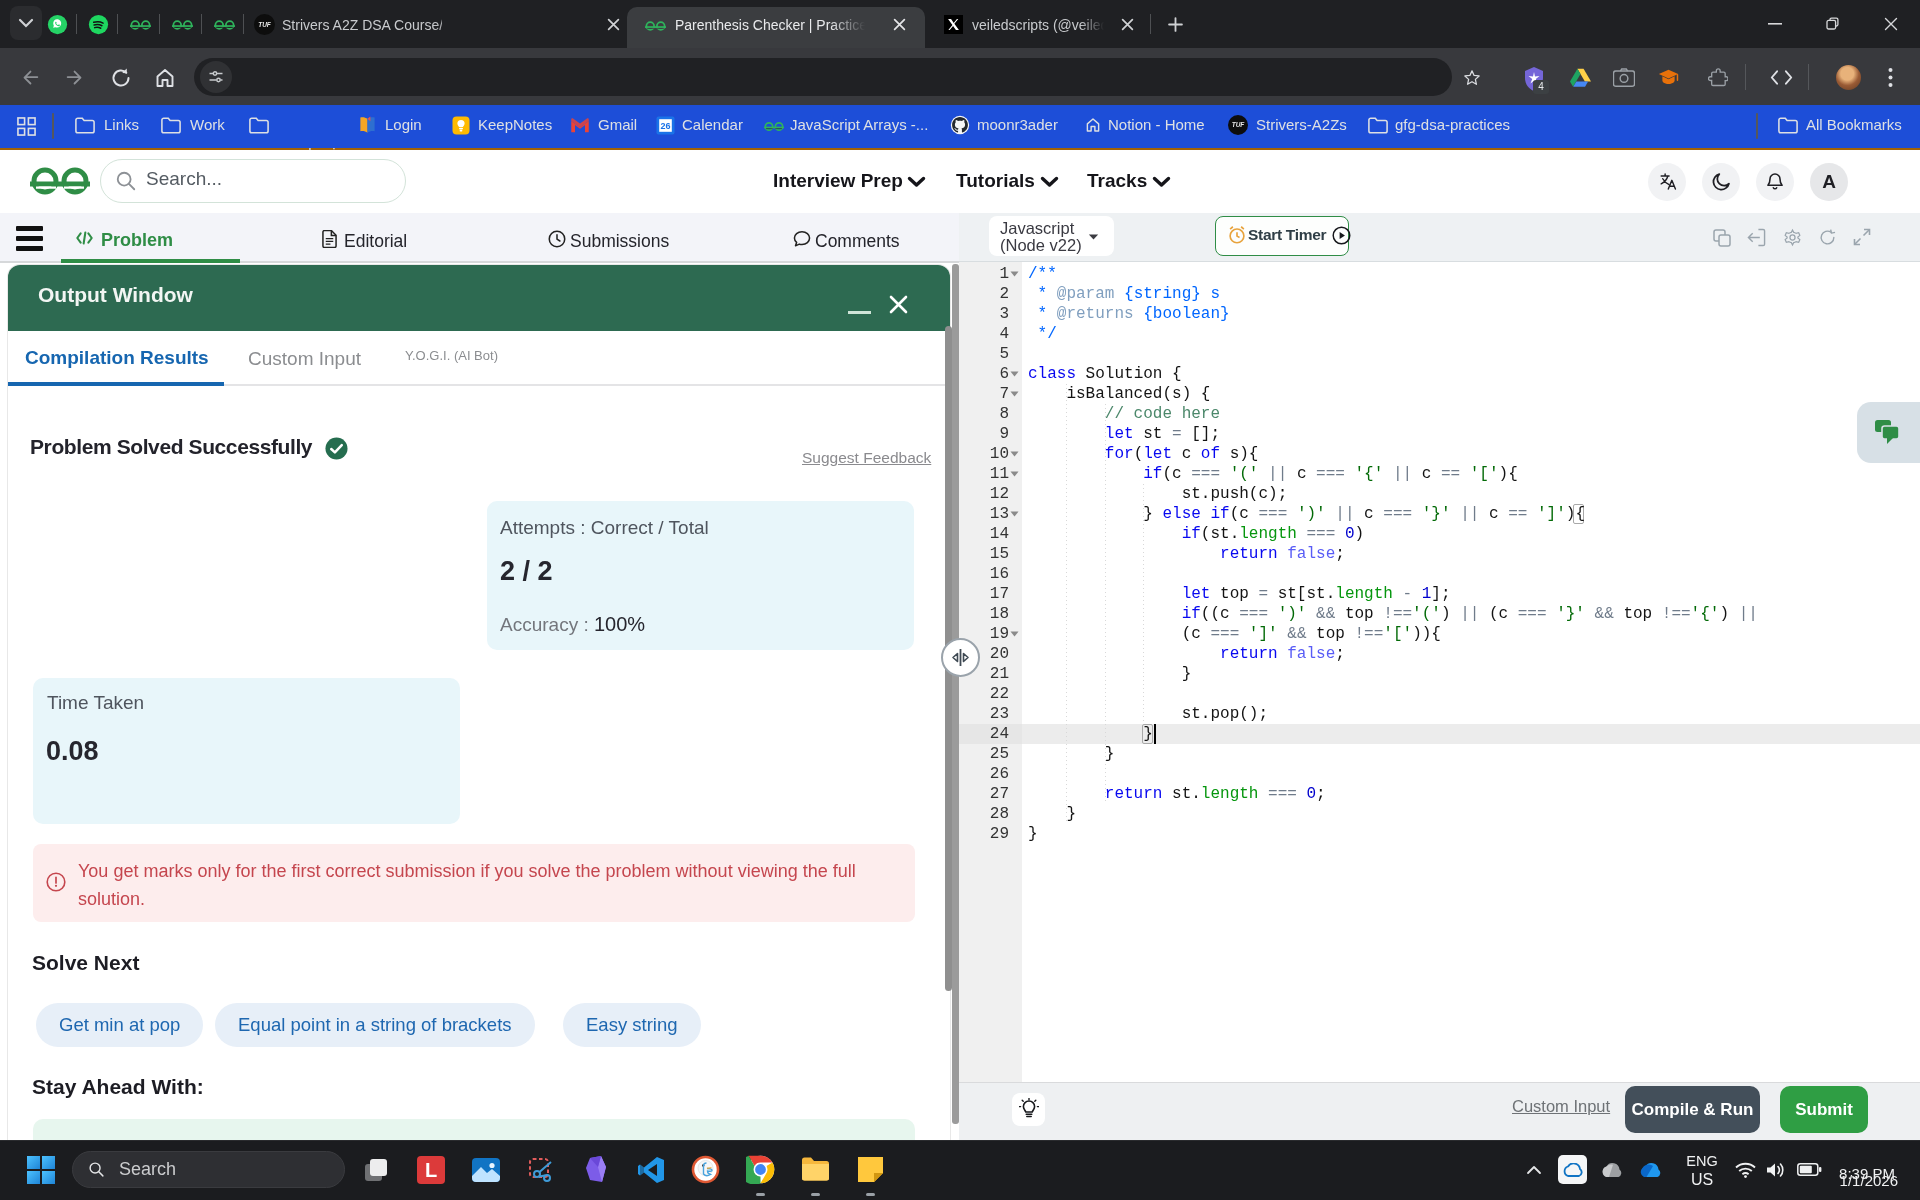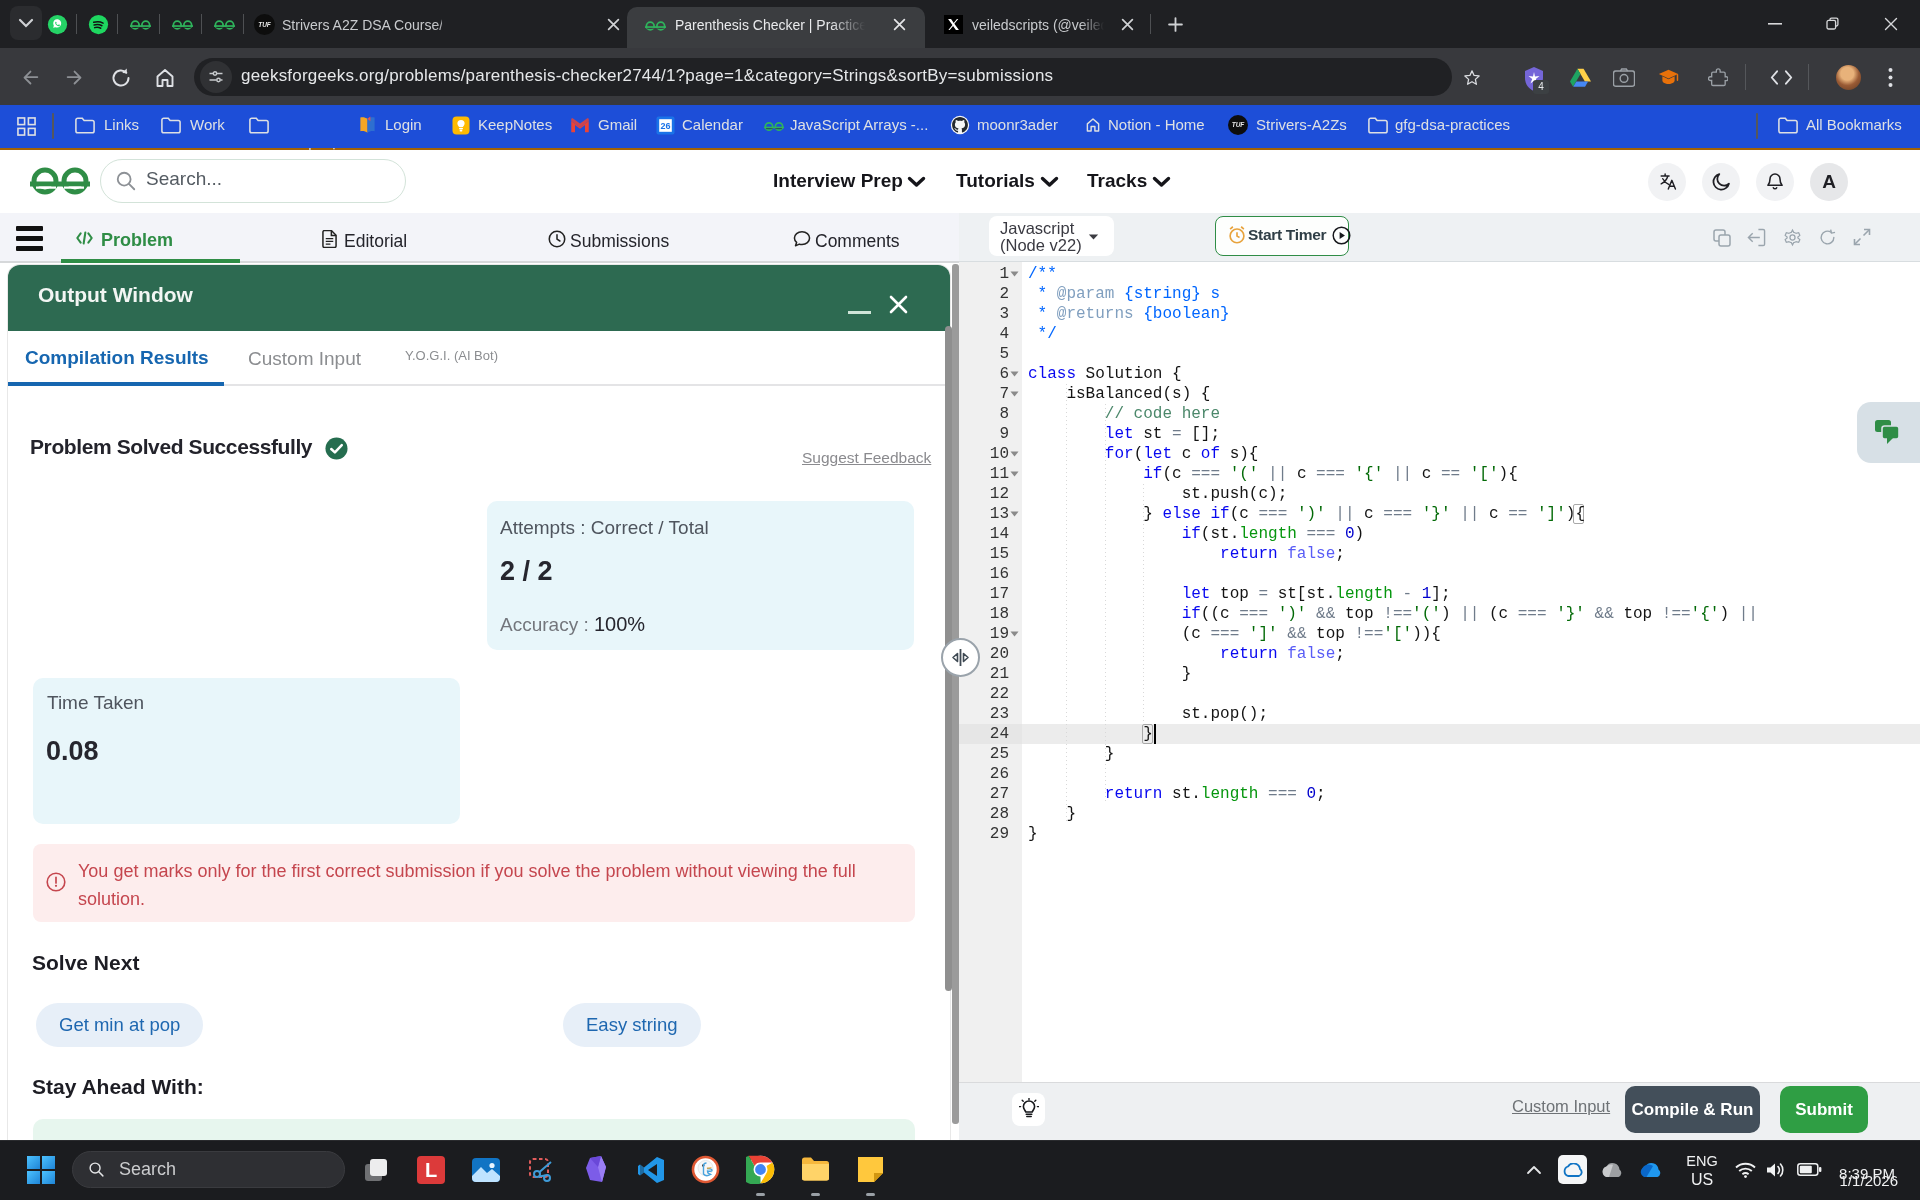--- a/index.html
+++ b/index.html
@@ -139,21 +139,20 @@
     <svg class="abs" style="left:208px;top:21px;" width="16" height="16" viewBox="0 0 16 16">
         <g stroke="#c7cacd" stroke-width="1.5" fill="none">
           <path d="M1.5 4.5 H5"></path>
           <path d="M9 4.5 H14.5"></path>
           <circle cx="7" cy="4.5" r="1.7"></circle>
           <path d="M1.5 11 H8.5"></path>
           <path d="M12.5 11 H14.5"></path>
           <circle cx="10.5" cy="11" r="1.7"></circle>
         </g>
       </svg>
-    <div class="abs" style="left:241px;top:18px;color:#e6e8ea;font-size:17px;letter-spacing:0.2px;">geeksforgeeks.org/problems/parenthesis-checker2744/1?page=1&amp;category=Strings&amp;sortBy=submissions</div>
     <svg class="abs" style="left:1463px;top:21px;" width="18" height="18" viewBox="0 0 24 24">
         <path d="M12 2.5 L14.8 8.6 L21.5 9.3 L16.5 13.8 L17.9 20.4 L12 17 L6.1 20.4 L7.5 13.8 L2.5 9.3 L9.2 8.6 Z" stroke="#dadce0" stroke-width="1.7" fill="none" stroke-linejoin="round"></path>
       </svg>
 
     <svg class="abs" style="left:1521px;top:18px;" width="26" height="26" viewBox="0 0 26 26">
         <path d="M13 1 L22 5 V12 C22 18.5 18 23 13 25 C8 23 4 18.5 4 12 V5 Z" fill="#7566d8"></path>
         <path d="M13 6 L14 10.5 L18.5 10 L14.8 13 L16.5 17.5 L13 14.7 L9.5 17.5 L11.2 13 L7.5 10 L12 10.5 Z" fill="#fff"></path>
       </svg>
     <div class="abs" style="left:1533px;top:32px;width:16px;height:14px;background:#3c4043;border-radius:3px;color:#e8eaed;font-size:10px;text-align:center;line-height:14px;">4</div>
     <svg class="abs" style="left:1570px;top:20px;" width="21" height="19" viewBox="0 0 24 21">
@@ -377,20 +376,21 @@
       <svg class="abs" style="left:13px;top:28px;" width="20" height="20" viewBox="0 0 20 20">
           <circle cx="10" cy="10" r="8.8" fill="none" stroke="#c5464e" stroke-width="1.6"></circle>
           <path d="M10 5.4 V11" stroke="#c5464e" stroke-width="1.7" stroke-linecap="round"></path>
           <circle cx="10" cy="13.8" r="1.1" fill="#c5464e"></circle>
         </svg>
       <div class="abs" style="left:45px;top:13px;width:800px;color:#c5464e;font-size:18px;line-height:28px;">You get marks only for the first correct submission if you solve the problem without viewing the full solution.</div>
     </div>
 
     <div class="abs" style="left:32px;top:688px;color:#1d1d24;font-size:21px;font-weight:bold;">Solve Next</div>
     <div class="abs" style="left:36px;top:740px;height:44px;background:#e7eff8;border-radius:22px;color:#1e67b0;font-size:18.5px;line-height:44px;padding:0 23px;">Get min at pop</div>
+    <div class="abs" style="left:215px;top:740px;height:44px;background:#e7eff8;border-radius:22px;color:#1e67b0;font-size:18.5px;line-height:44px;padding:0 23px;">Equal point in a string of brackets</div>
     <div class="abs" style="left:563px;top:740px;height:44px;background:#e7eff8;border-radius:22px;color:#1e67b0;font-size:18.5px;line-height:44px;padding:0 23px;">Easy string</div>
 
     <div class="abs" style="left:32px;top:812px;color:#1d1d24;font-size:21px;font-weight:bold;">Stay Ahead With:</div>
     <div class="abs" style="left:33px;top:856px;width:882px;height:21px;background:#e7f6ee;border-radius:10px 10px 0 0;"></div>
 
     <div class="abs" style="left:945px;top:63px;width:7px;height:665px;background:#8f8f8f;border-radius:4px;"></div>
   </div>
   <div class="abs" style="left:952px;top:264px;width:6.5px;height:860px;background:#9b9b9b;border-radius:3px;"></div>
 
   <div class="abs" id="rightpanel" style="left:959px;top:213px;width:961px;height:927px;background:#fff;overflow:hidden;">

